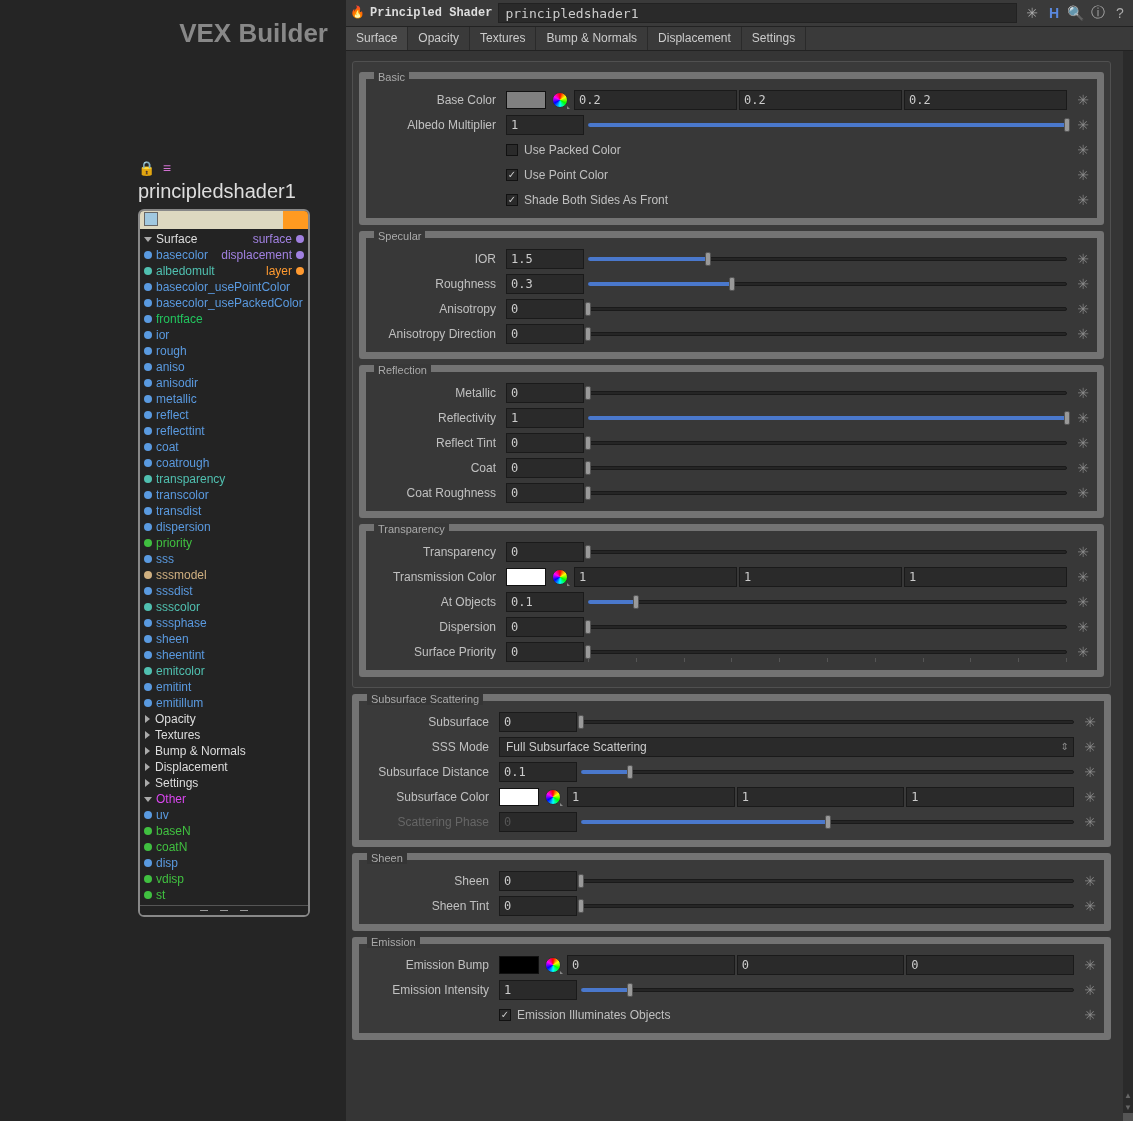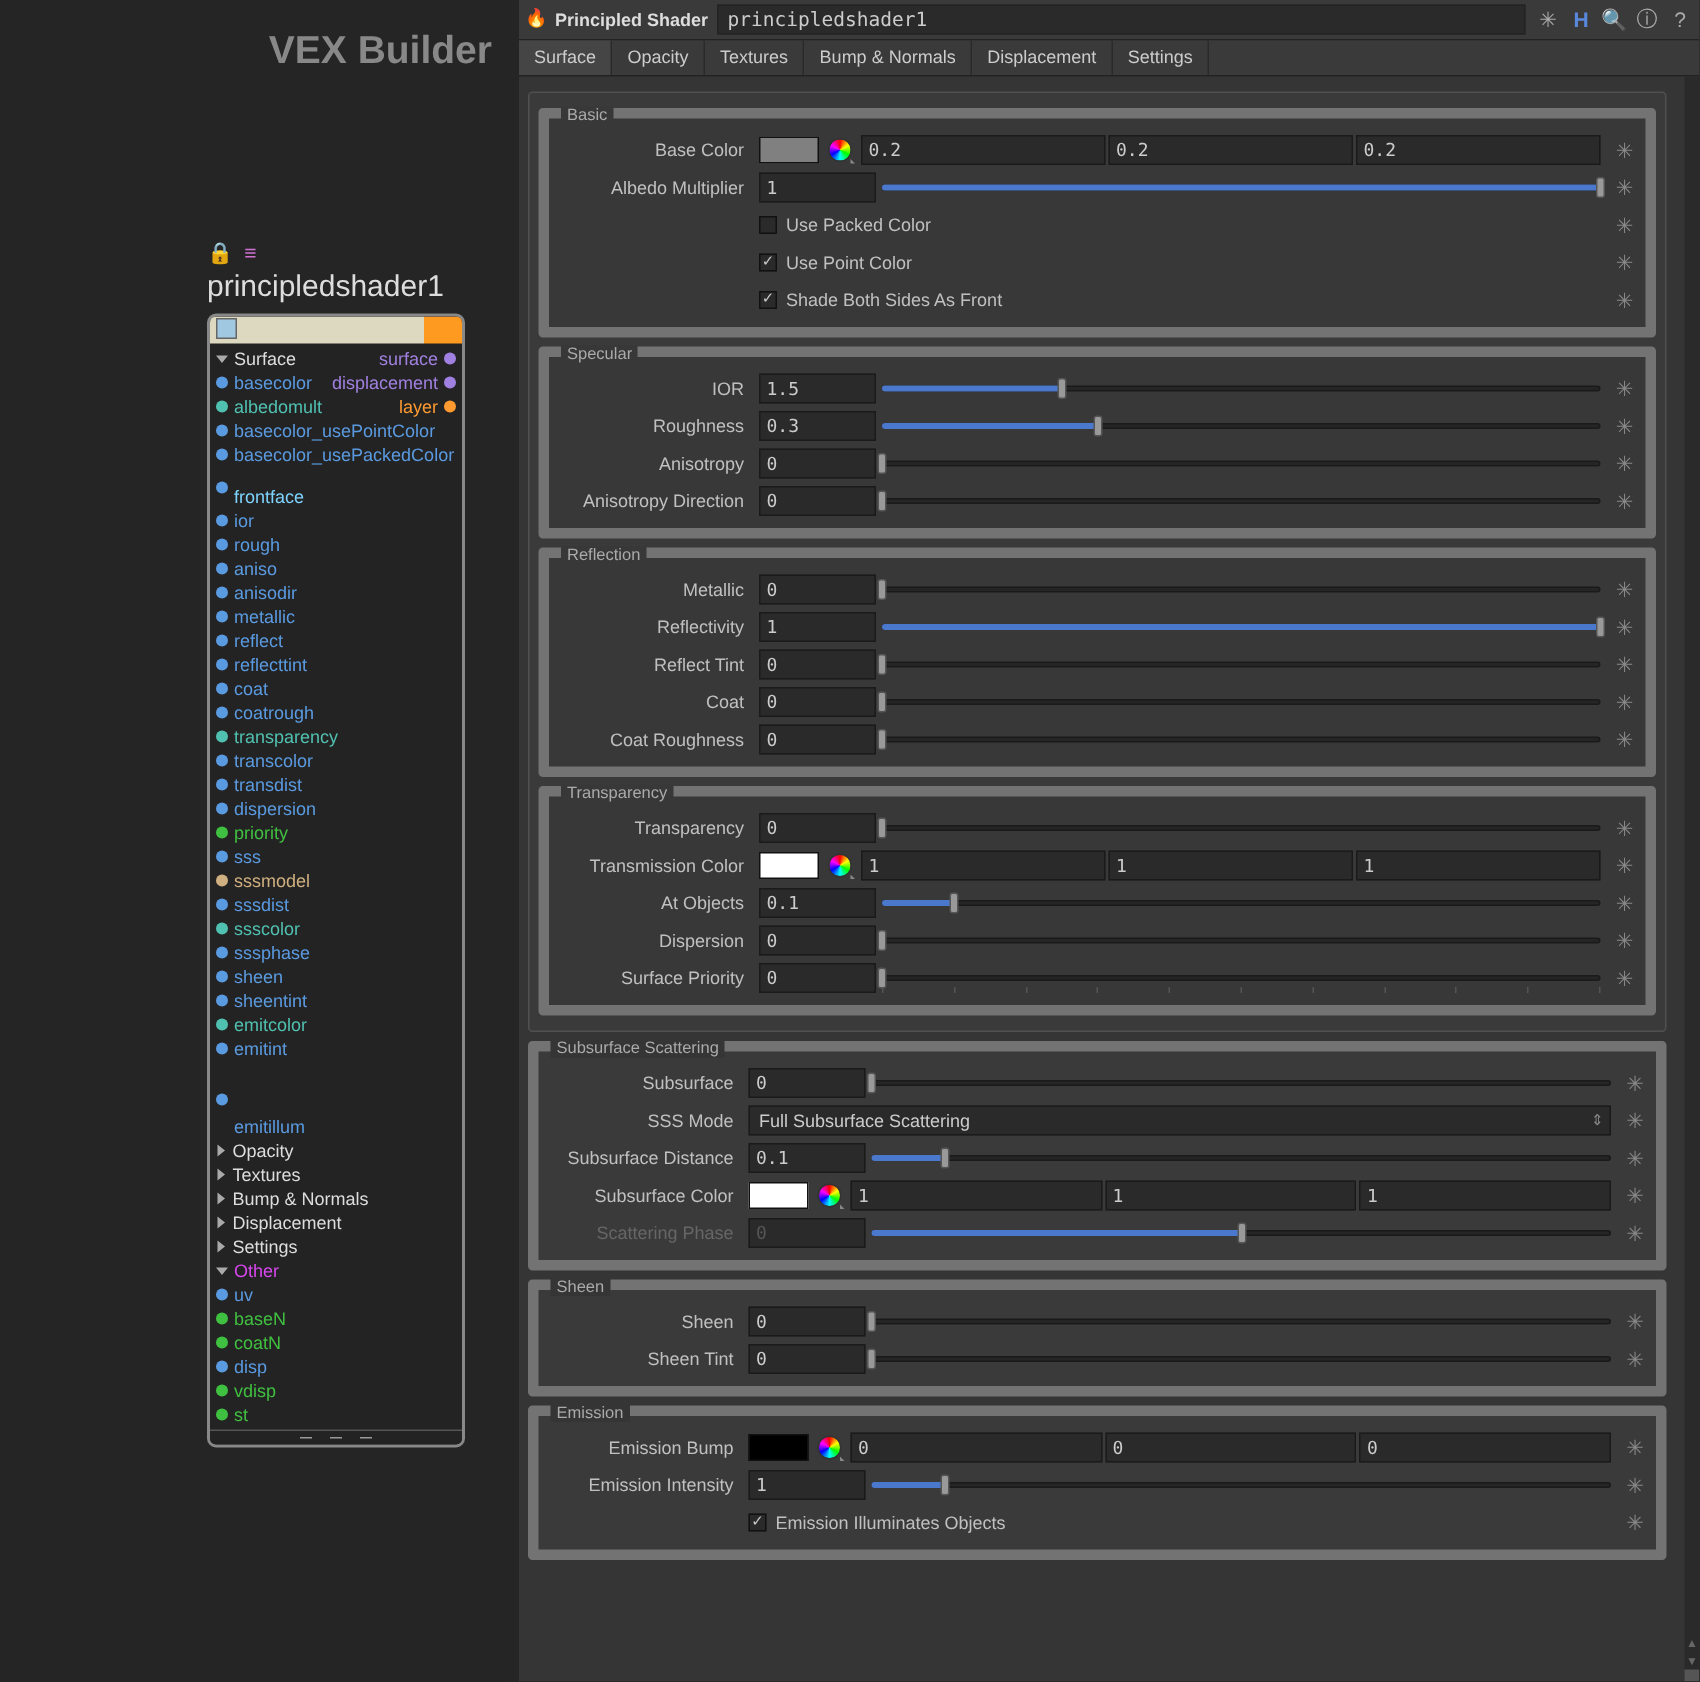--- a/index.html
+++ b/index.html
@@ -25,21 +25,21 @@
 .dot { width: 8px; height: 8px; border-radius: 50%; margin-right: 4px; flex-shrink: 0; }
 .dot-r { margin-right: 0; margin-left: 4px; }
 .triangle { width: 0; height: 0; border-left: 5px solid #aaa; border-top: 4px solid transparent; border-bottom: 4px solid transparent; margin-right: 5px; margin-left: 1px; }
 .triangle-down { border-left: 4px solid transparent; border-right: 4px solid transparent; border-top: 5px solid #aaa; margin-right: 4px; margin-left: 0; }
 .node-footer { height: 10px; border-top: 1px solid #555; display: flex; justify-content: center; gap: 12px; align-items: center; background: #232323;}
 .node-footer span { width: 8px; height: 1px; background: #999; }
 
 
 .top-bar { height: 27px; background: #3a3a3a; display: flex; align-items: center; border-bottom: 1px solid #222; padding: 0 4px; }
 .top-bar .flame { width: 16px; height: 16px; margin-right: 4px; color: #ffae40; font-size: 12px;}
-.top-bar .type-label { font-weight: bold; color: #ddd; margin-right: 6px; font-size: 12px;}
+.top-bar .type-label { font-weight: bold; color: #ddd; margin-right: 6px; font-size: 12px; font-family: Liberation Mono, monospace;}
 .top-bar .name-field { flex: 1; background: #2a2a2a; border: 1px solid #222; color: #ccc; font-family: monospace; font-size: 13px; padding: 2px 6px; height: 20px; }
 .top-bar .top-icons { display: flex; gap: 4px; margin-left: 6px; }
 .top-icon-btn { width: 18px; height: 18px; display: flex; align-items: center; justify-content: center; color: #aaa; font-size: 14px; cursor: pointer; }
 
 
 .tabs { height: 24px; display: flex; background: #3a3a3a; border-bottom: 1px solid #222; }
 .tab { padding: 4px 10px; color: #ccc; cursor: pointer; font-size: 12px; border-right: 1px solid #2a2a2a; }
 .tab.first { background: #454545; }
 
 
@@ -138,21 +138,21 @@
           </div>
           <div class="node-row">
             <div class="node-left">
               <div class="dot" style="background: rgb(90, 154, 224);"></div>
               <span style="color: rgb(90, 154, 224);">basecolor_usePackedColor</span>
             </div>
           </div>
           <div class="node-row">
             <div class="node-left">
               <div class="dot" style="background: rgb(90, 154, 224);"></div>
-              <span style="color: #7dd3fc; margin-top: 12px;">frontface</span>
+              <span style="color: #22c55e;">frontface</span>
             </div>
           </div>
           <div class="node-row">
             <div class="node-left">
               <div class="dot" style="background: rgb(90, 154, 224);"></div>
               <span style="color: rgb(90, 154, 224);">ior</span>
             </div>
           </div>
           <div class="node-row">
             <div class="node-left">
@@ -282,21 +282,21 @@
           </div>
           <div class="node-row">
             <div class="node-left">
               <div class="dot" style="background: rgb(90, 154, 224);"></div>
               <span style="color: rgb(90, 154, 224);">emitint</span>
             </div>
           </div>
           <div class="node-row">
             <div class="node-left">
               <div class="dot" style="background: rgb(90, 154, 224);"></div>
-              <span style="color: rgb(90, 154, 224); margin-top: 36px;">emitillum</span>
+              <span style="color: rgb(90, 154, 224);">emitillum</span>
             </div>
           </div>
           <div class="node-row">
             <div class="node-left">
               <div class="triangle"></div>
               <span style="color: rgb(221, 221, 221);">Opacity</span>
             </div>
           </div>
           <div class="node-row">
             <div class="node-left">

